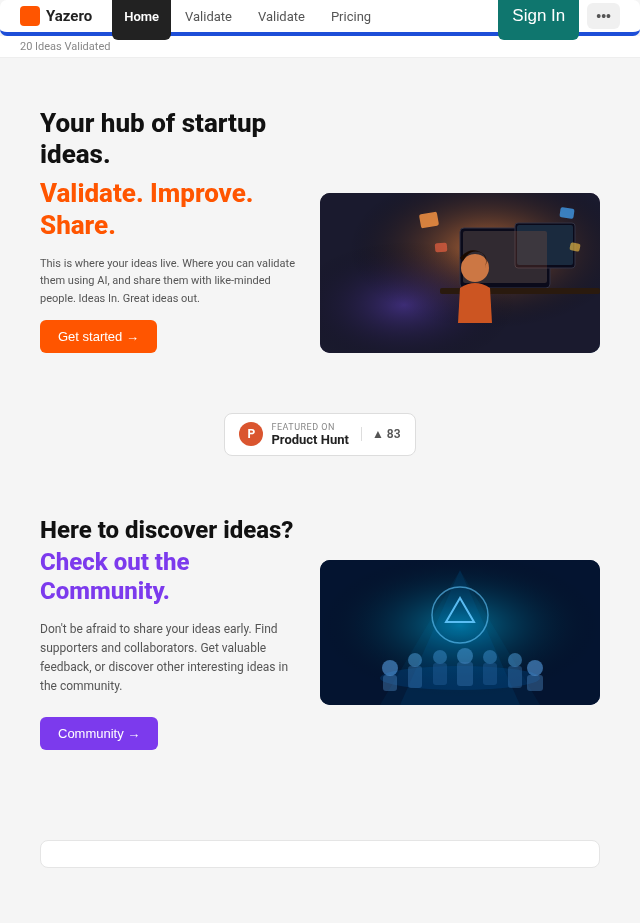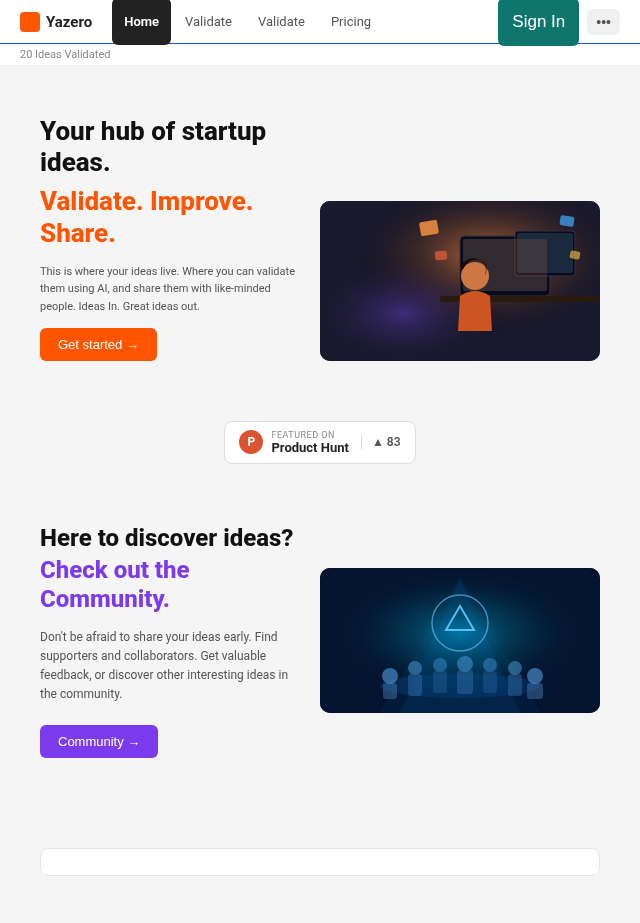--- a/index.html
+++ b/index.html
@@ -1,29 +1,30 @@
 <!DOCTYPE html>
 <html><head>
   <meta charset="utf-8">
   <style>
     * { box-sizing: border-box; margin: 0; padding: 0; }
     body { font-family: -apple-system, BlinkMacSystemFont, 'Segoe UI', Roboto, sans-serif; background: #f5f5f5; color: #222; font-size: 14px; }
 
     
     .navbar {
       background: #fff;
-      border-bottom: 1px solid #1d4ed8;
+      border-bottom: 4px solid #1d4ed8;
       display: flex;
       align-items: center;
       justify-content: space-between;
       padding: 0 20px;
-      height: 44px;
+      height: 36px;
       position: sticky;
       top: 0;
       z-index: 100;
+      border-radius: 7px;
     }
     .navbar-logo {
       display: flex;
       align-items: center;
       gap: 6px;
       font-weight: 700;
       font-size: 15px;
       color: #222;
     }
     .logo-icon {

